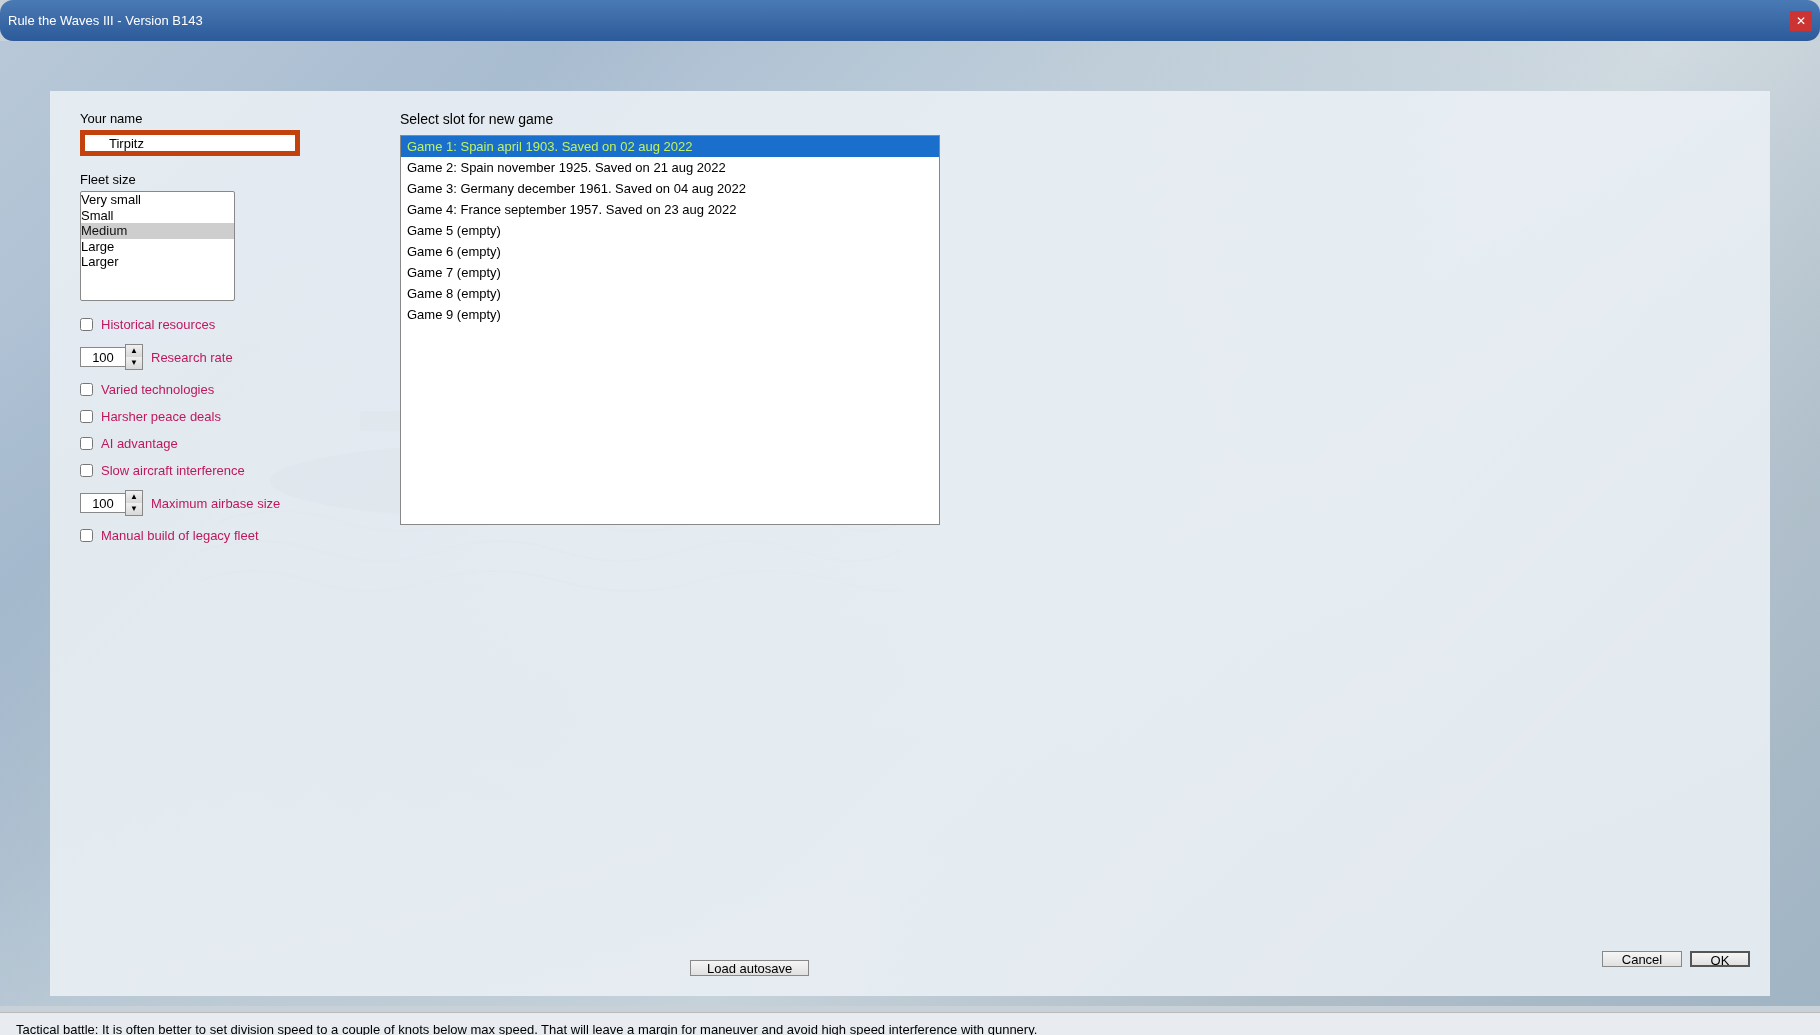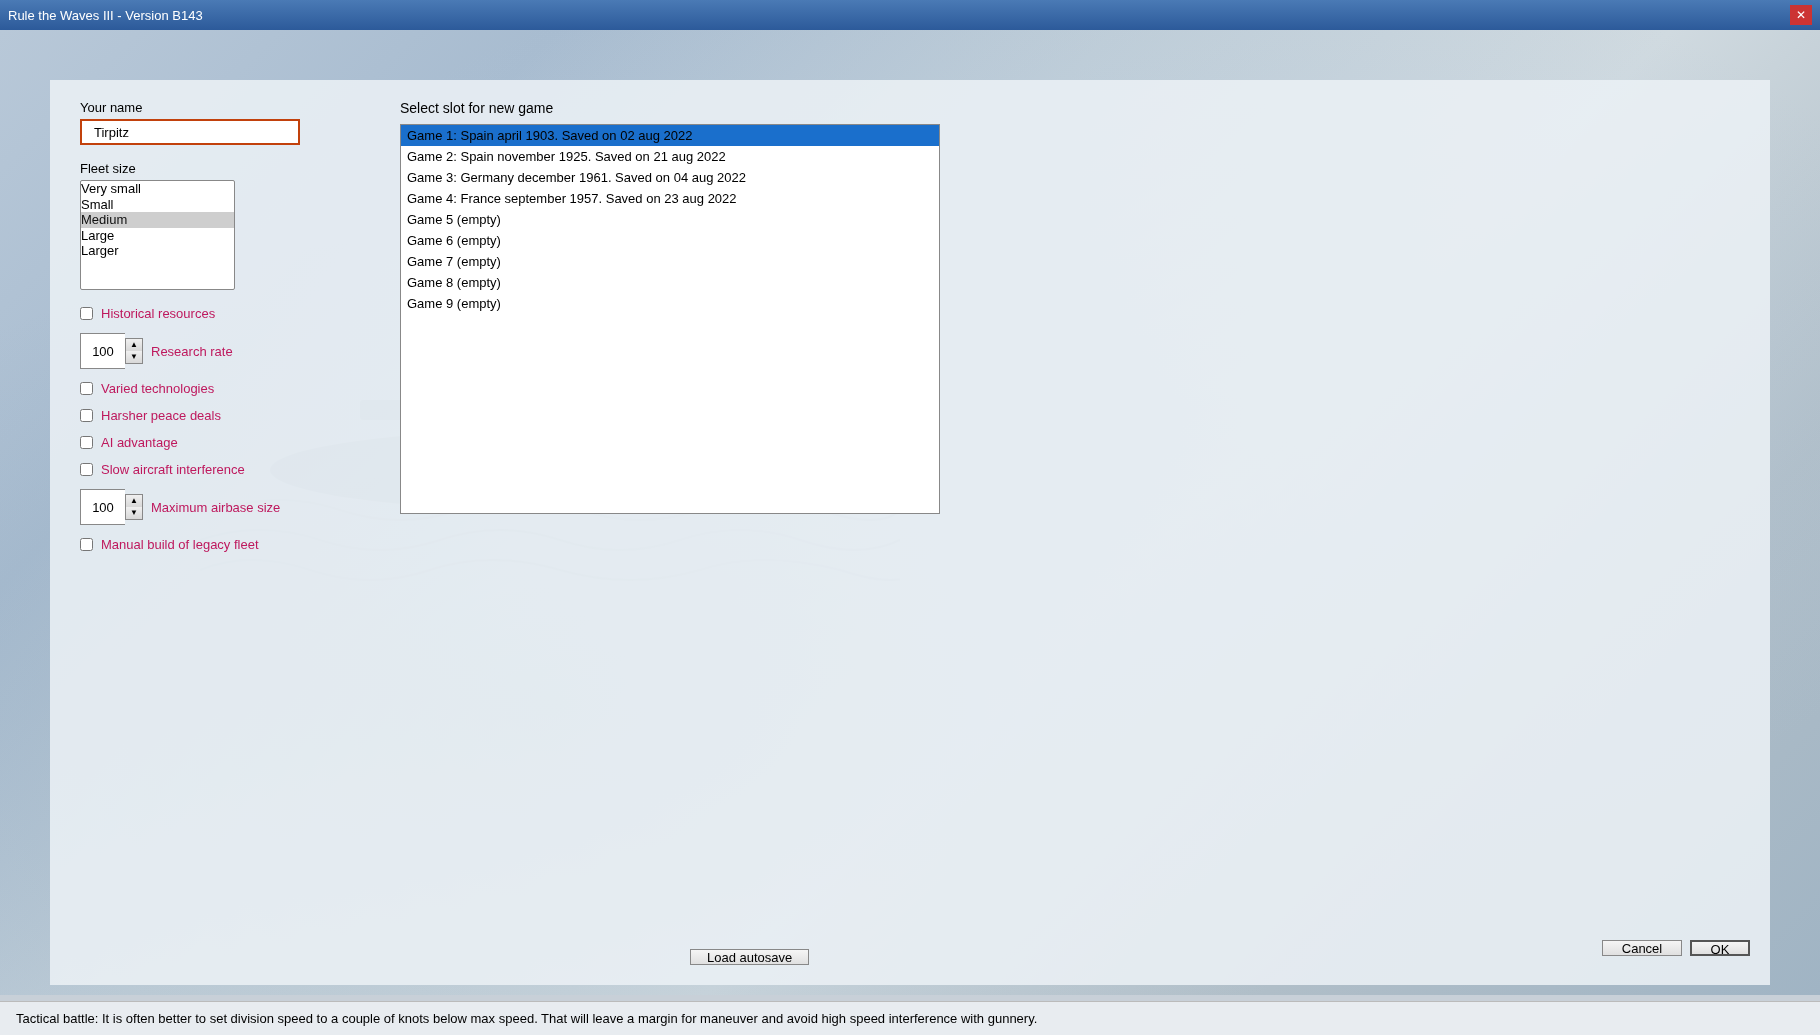--- a/index.html
+++ b/index.html
@@ -9,26 +9,27 @@
       font-family: 'Segoe UI', Tahoma, Arial, sans-serif;
       font-size: 13px;
       overflow: hidden;
       background: #c8d0d8;
     }
 
     
     .title-bar {
       background: linear-gradient(to bottom, #4a7ab5, #2c5a9a);
       color: white;
-      height: 30px;
+      height: 41px;
       display: flex;
       align-items: center;
       justify-content: space-between;
       padding: 0 8px;
       user-select: none;
+      border-radius: 13px;
     }
     .title-bar-title {
       font-size: 13px;
       font-weight: normal;
     }
     .title-bar-controls {
       display: flex;
       gap: 2px;
     }
     .title-bar-btn {
@@ -108,23 +109,23 @@
     .field-label {
       display: block;
       margin-bottom: 4px;
       font-size: 13px;
       color: #000;
     }
 
     .text-input {
       width: 220px;
       height: 26px;
-      border: 2px solid #c2410c;
+      border: 5px solid #c2410c;
       background: white;
-      padding: 2px 12px;
+      padding: 2px 24px;
       font-size: 13px;
     }
 
     
     .listbox-container {
       position: relative;
       width: 155px;
     }
     .listbox {
       width: 155px;
@@ -157,21 +158,21 @@
       align-items: center;
       gap: 8px;
       margin-bottom: 12px;
     }
     .spinner-container {
       display: flex;
       align-items: center;
     }
     .spinner-input {
       width: 45px;
-      height: 36px;
+      height: 20px;
       border: 1px solid #888;
       border-right: none;
       background: white;
       text-align: center;
       font-size: 13px;
       padding: 0 2px;
     }
     .spinner-buttons {
       display: flex;
       flex-direction: column;
@@ -204,21 +205,21 @@
       overflow-y: auto;
       font-size: 13px;
     }
     .slot-item {
       padding: 3px 6px;
       cursor: pointer;
       white-space: nowrap;
     }
     .slot-item.selected {
       background: #1a6fcc;
-      color: #000000;
+      color: #bef264;
     }
 
     .btn {
       height: 16px;
       min-width: 80px;
       padding: 0 16px;
       border: 1px solid #888;
       background: linear-gradient(to bottom, #f5f5f5, #e0e0e0);
       cursor: pointer;
       font-size: 13px;

